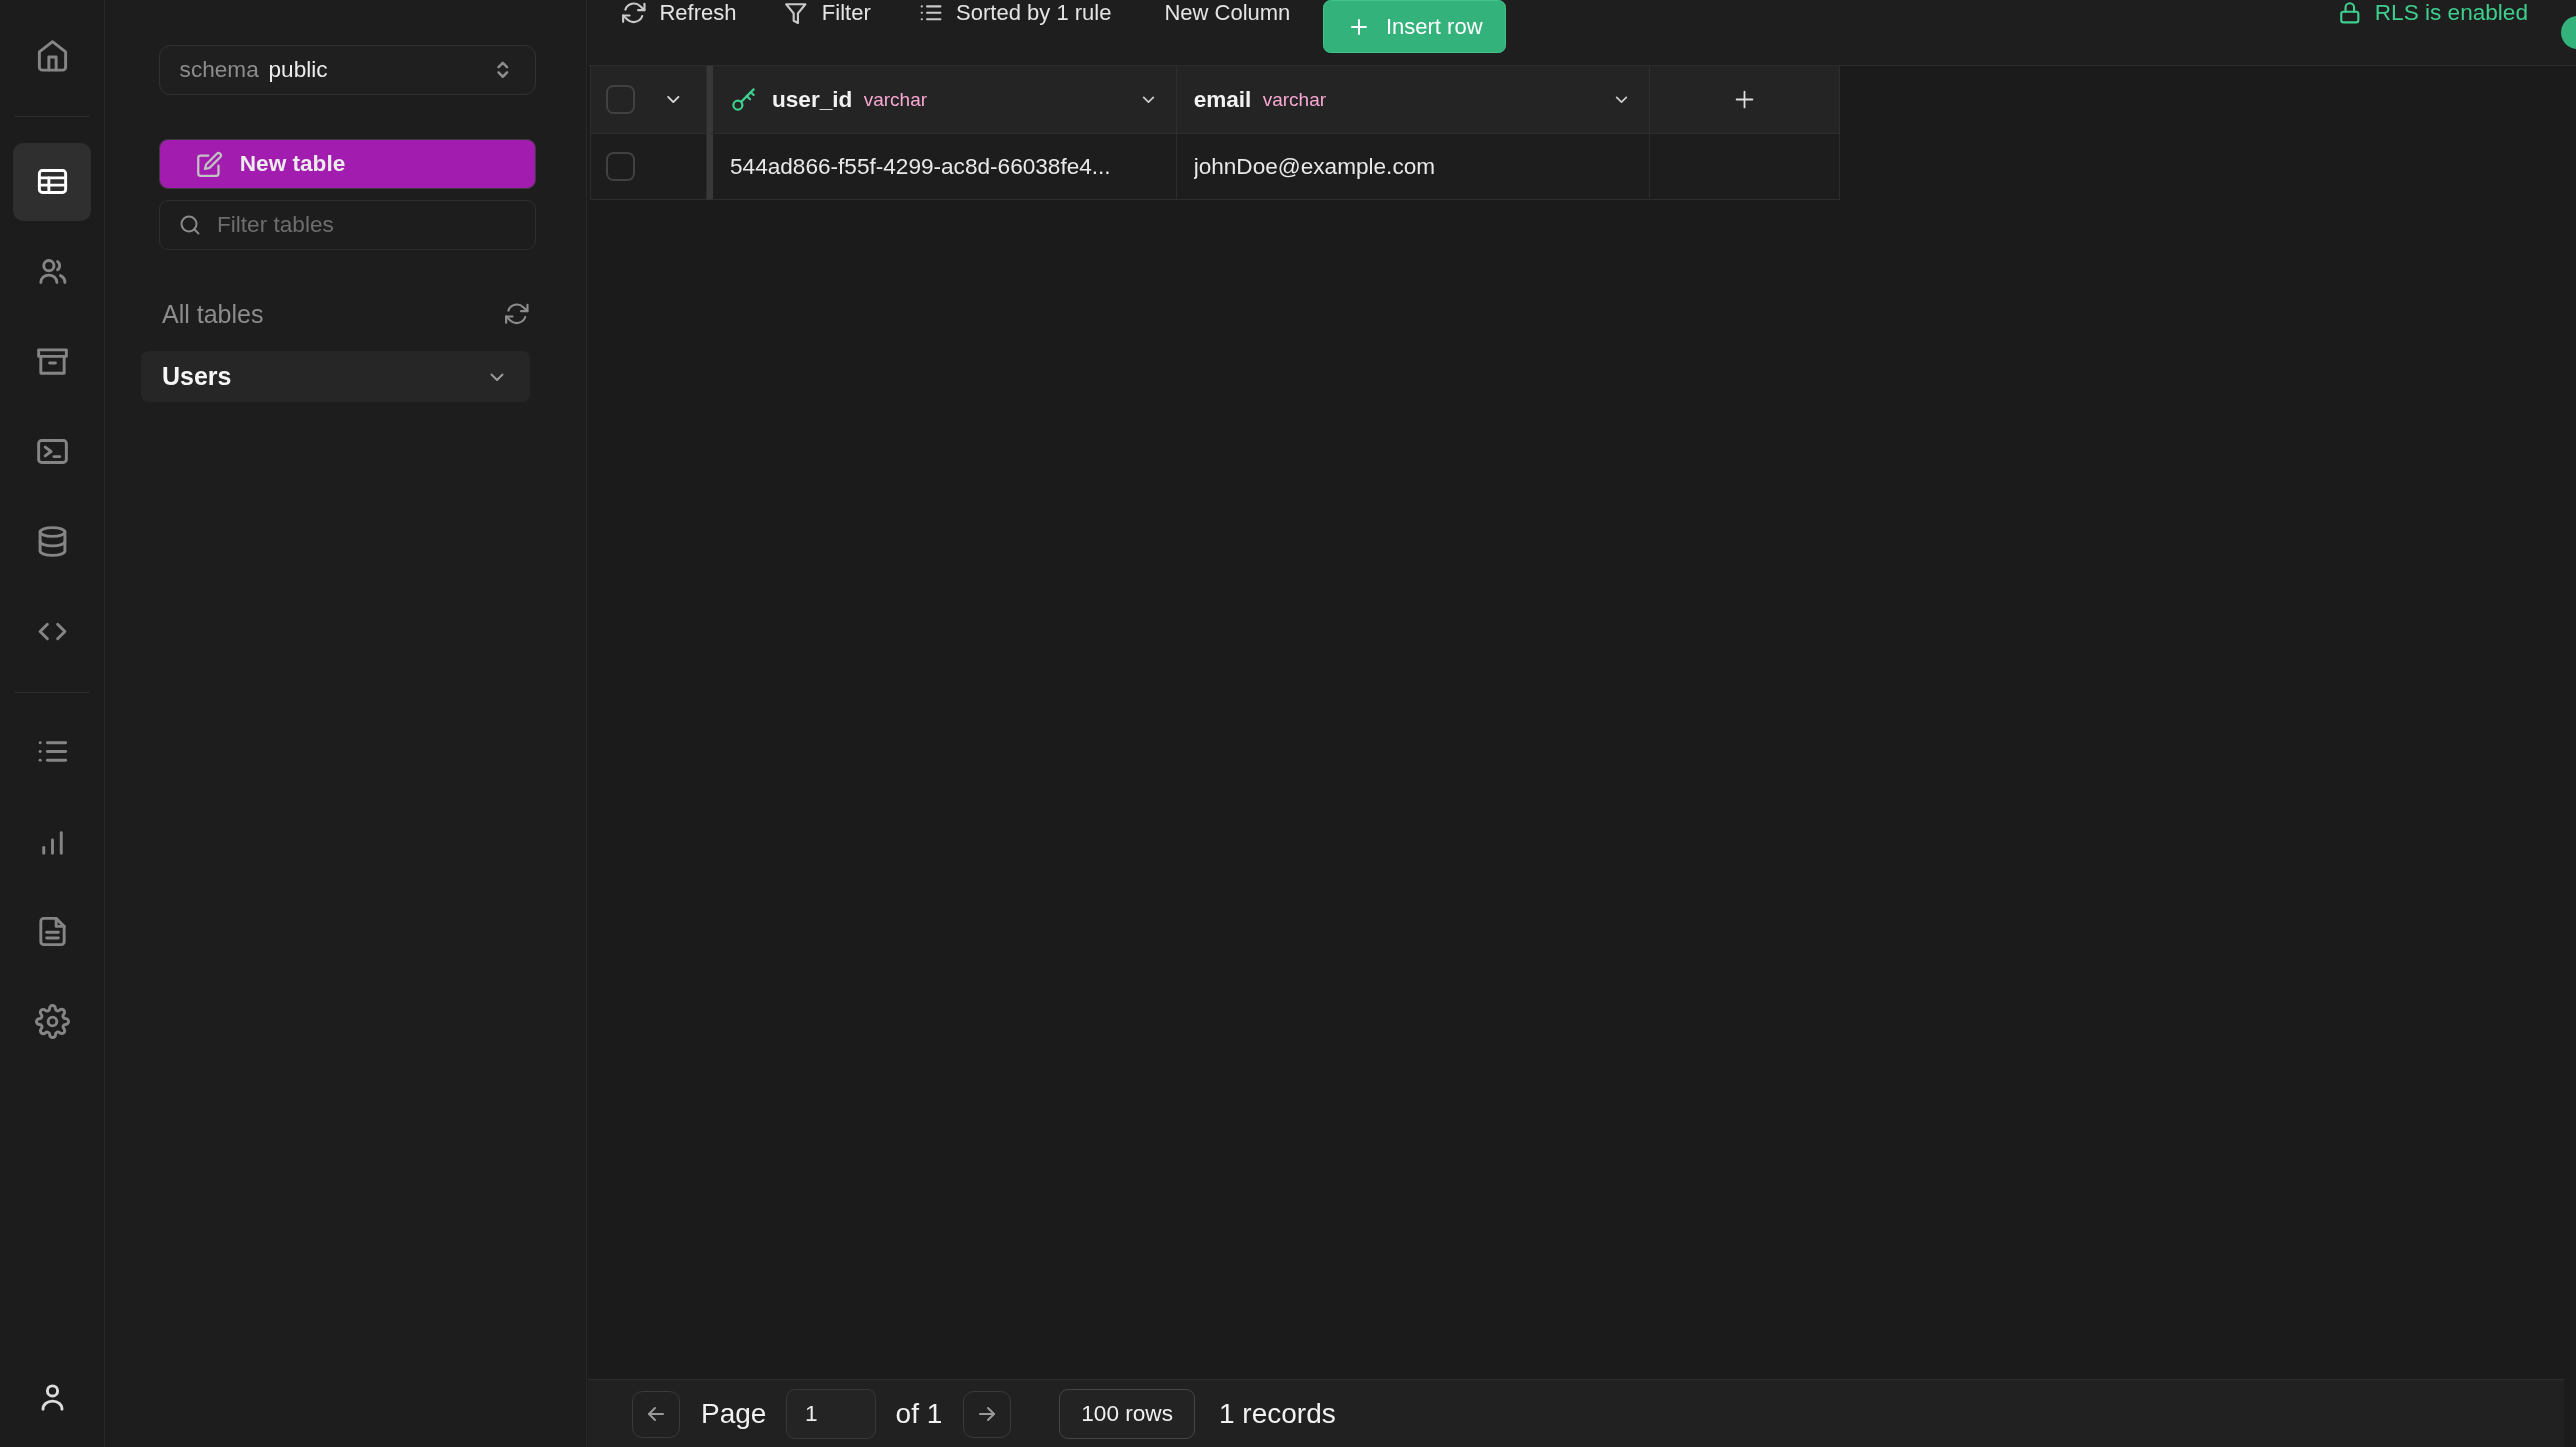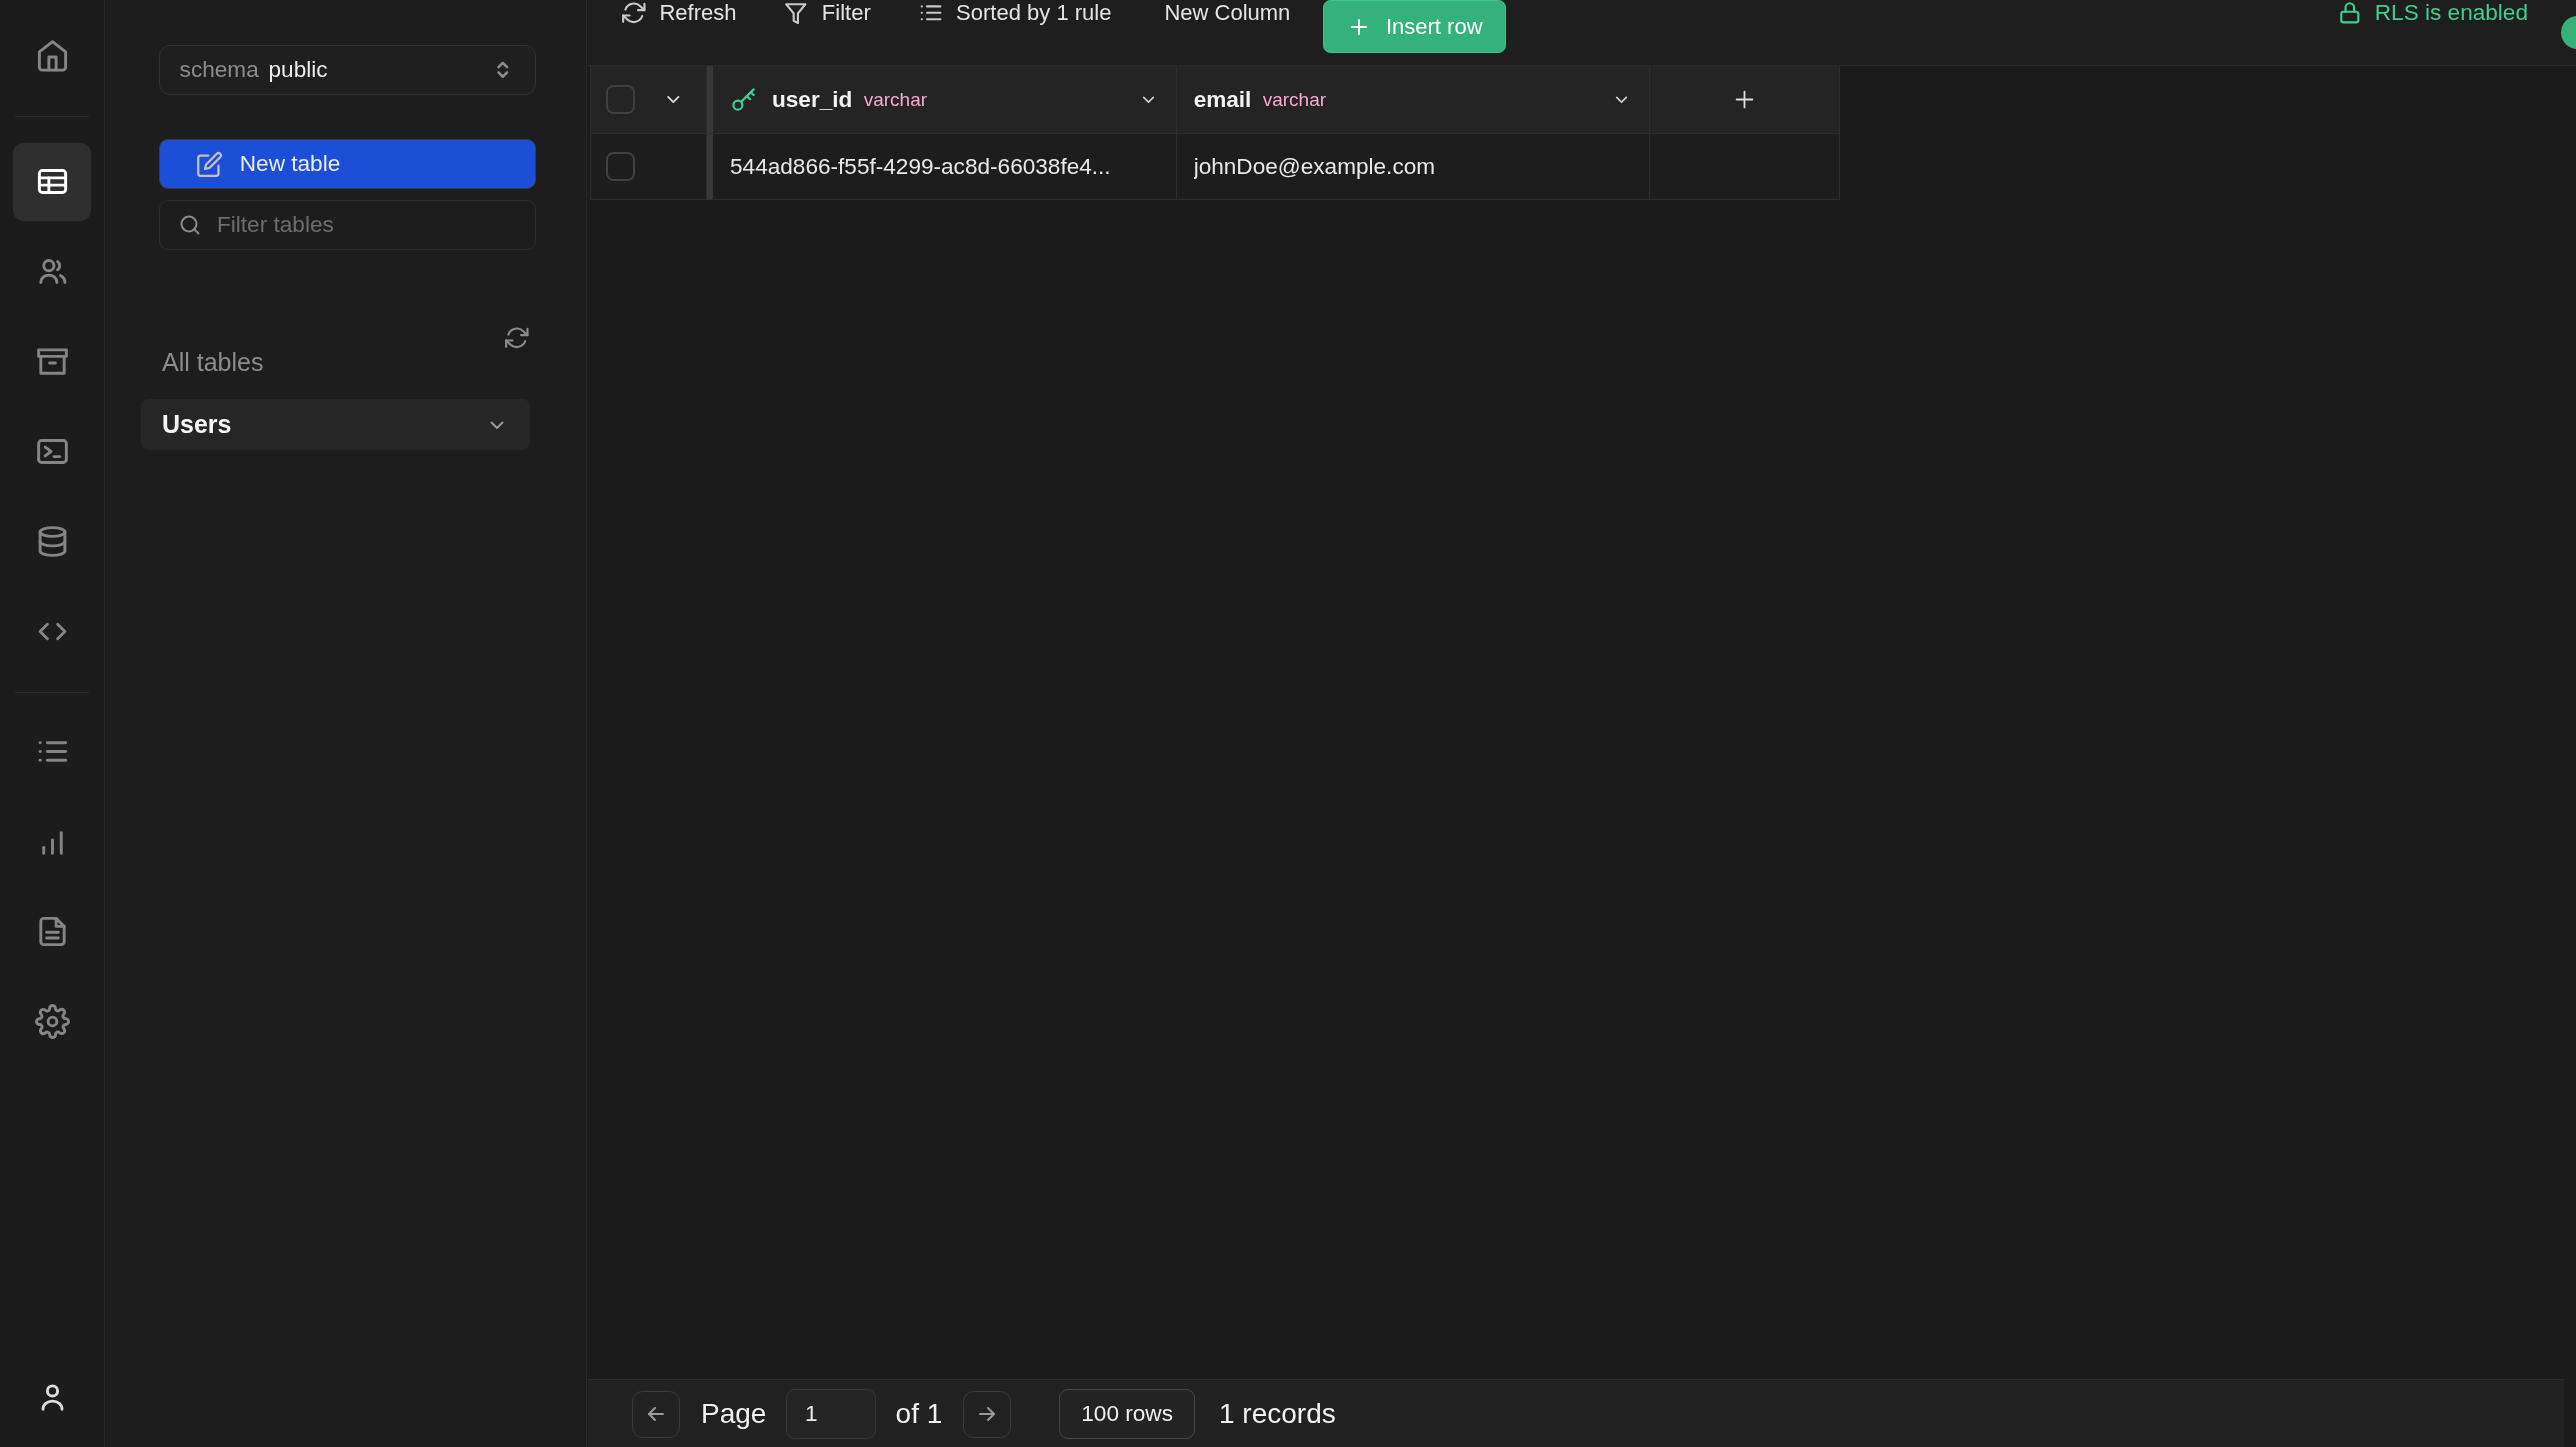--- a/index.html
+++ b/index.html
@@ -24,34 +24,34 @@
   
   .sidebar { position:absolute; left:106px; top:0; bottom:0; width:481px; background:#1d1d1d;
              border-right:1.5px solid #282828; }
   .schema-select { margin:45px 50px 0 53px; height:50px; background:#1f1f1f; border:1.5px solid #313131;
                    border-radius:11px; display:flex; align-items:center; padding:0 19.6px; cursor:pointer; }
   .schema-select .muted { color:#8c8c8c; font-size:22.6px; }
   .schema-select .val { color:#ececec; font-size:22.6px; font-weight:500; margin-left:9.8px; }
   .schema-select .spacer, .flex-spacer { flex:1; }
   .schema-select svg { width:25.6px; height:25.6px; color:#8c8c8c; }
 
-  .newtable-btn { margin:44px 50px 0 53px; height:50px; background:#1d4ed8; border:1.5px solid #3b3b3b;
-                  border-radius:9px; display:flex; align-items:center; padding:0 19.6px; cursor:pointer; }
+  .newtable-btn { margin:44px 50px 0 53px; height:50px; background:#a21caf; border:1.5px solid #3b3b3b;
+                  border-radius:9px; display:flex; align-items:center; padding:0 19.6px; cursor:pointer;font-weight:bold; }
   .newtable-btn svg { width:27px; height:27px; color:#c2c2c2; }
   .newtable-btn span { margin-left:16.6px; font-size:22.6px; color:#ececec; }
 
   .filter-input { margin:10.5px 50px 0 53px; height:50px; background:transparent; border:1.5px solid #2e2e2e;
                   border-radius:9px; display:flex; align-items:center; padding:0 18px; }
   .filter-input svg { width:24px; height:24px; color:#8a8a8a; }
   .filter-input input { flex:1; margin-left:15px; background:transparent; border:none; outline:none;
                         font-size:22.6px; color:#ececec; font-family:"Liberation Sans",sans-serif; }
   .filter-input input::placeholder { color:#6d6d6d; }
 
   .alltables-row { margin:50px 56px 0 56px; display:flex; align-items:center; }
-  .alltables-row .lbl { color:#8c8c8c; font-size:25px;margin-top:48px; }
+  .alltables-row .lbl { color:#8c8c8c; font-size:25px; }
   .alltables-row svg { width:25.6px; height:25.6px; color:#8c8c8c; cursor:pointer; }
 
   .table-item { margin:22.6px 56px 0 35px; height:51px; background:#262626; border-radius:7.5px;
                 display:flex; align-items:center; padding:0 21px; cursor:pointer; }
   .table-item .nm { font-size:25px; font-weight:bold; color:#f6f6f6; }
   .table-item svg { width:24px; height:24px; color:#9a9a9a; }
 
   
   .main { position:absolute; left:588px; top:0; right:0; bottom:0; background:#1b1b1b; }
 

